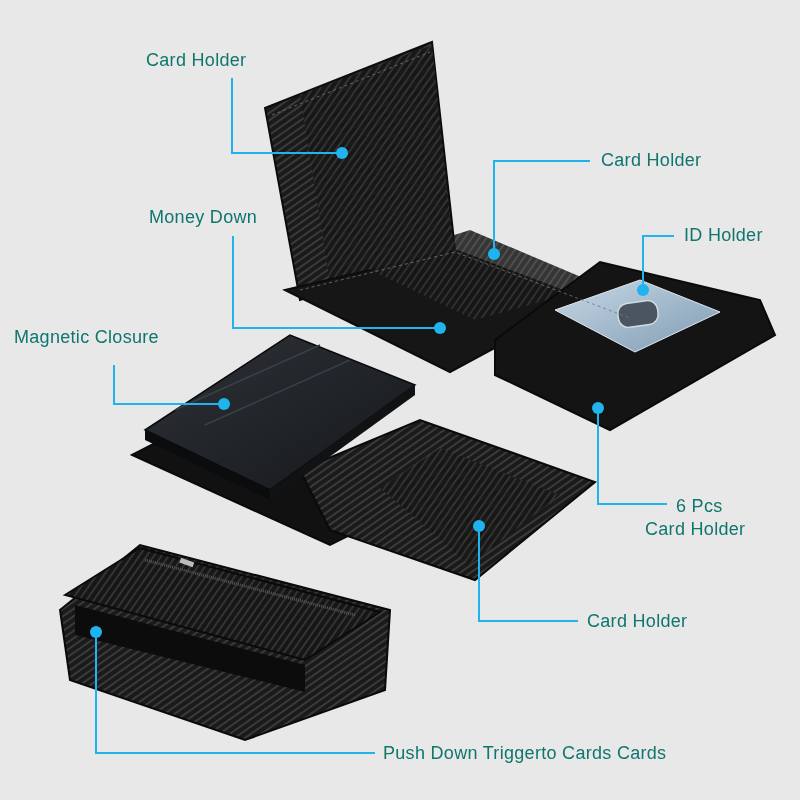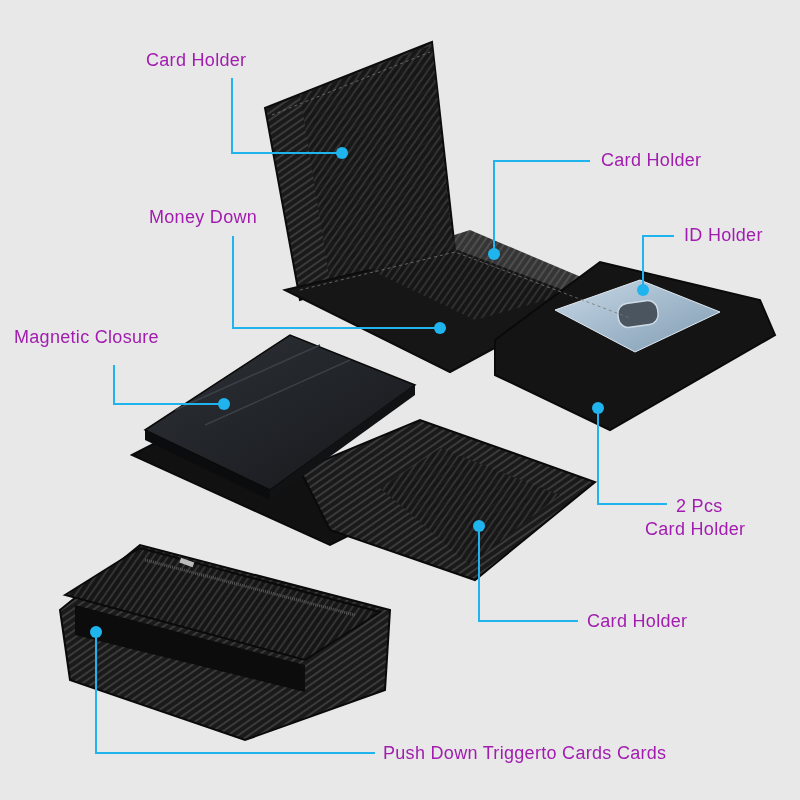--- a/index.html
+++ b/index.html
@@ -6,21 +6,21 @@
   body {
     width: 800px; height: 800px; overflow: hidden;
     background: #e8e8e8;
     font-family: "Liberation Sans", sans-serif;
     position: relative;
   }
   #canvas { position: absolute; left: 0; top: 0; width: 800px; height: 800px; }
   .label {
     position: absolute;
     font-size: 18px;
-    color: #a21caf;
+    color: #0f766e;
     letter-spacing: 0.3px;
     white-space: nowrap;
     line-height: 22px;
   }
 </style>
 </head>
 <body>
 
 <svg id="canvas" viewBox="0 0 800 800" xmlns="http://www.w3.org/2000/svg">
   <defs>
@@ -101,16 +101,16 @@
     <circle cx="479" cy="526" r="6"></circle>
     <circle cx="96" cy="632" r="6"></circle>
   </g>
 </svg>
 
 <div class="label" style="left:146px; top:49px;">Card Holder</div>
 <div class="label" style="left:601px; top:149px;">Card Holder</div>
 <div class="label" style="left:149px; top:206px;">Money Down</div>
 <div class="label" style="left:684px; top:224px;">ID Holder</div>
 <div class="label" style="left:14px; top:326px;">Magnetic Closure</div>
-<div class="label" style="left:676px; top:495px;">2 Pcs</div>
+<div class="label" style="left:676px; top:495px;">6 Pcs</div>
 <div class="label" style="left:645px; top:518px;">Card Holder</div>
 <div class="label" style="left:587px; top:610px;">Card Holder</div>
 <div class="label" style="left:383px; top:742px;">Push Down Triggerto Cards Cards</div>
 
 </body></html>

